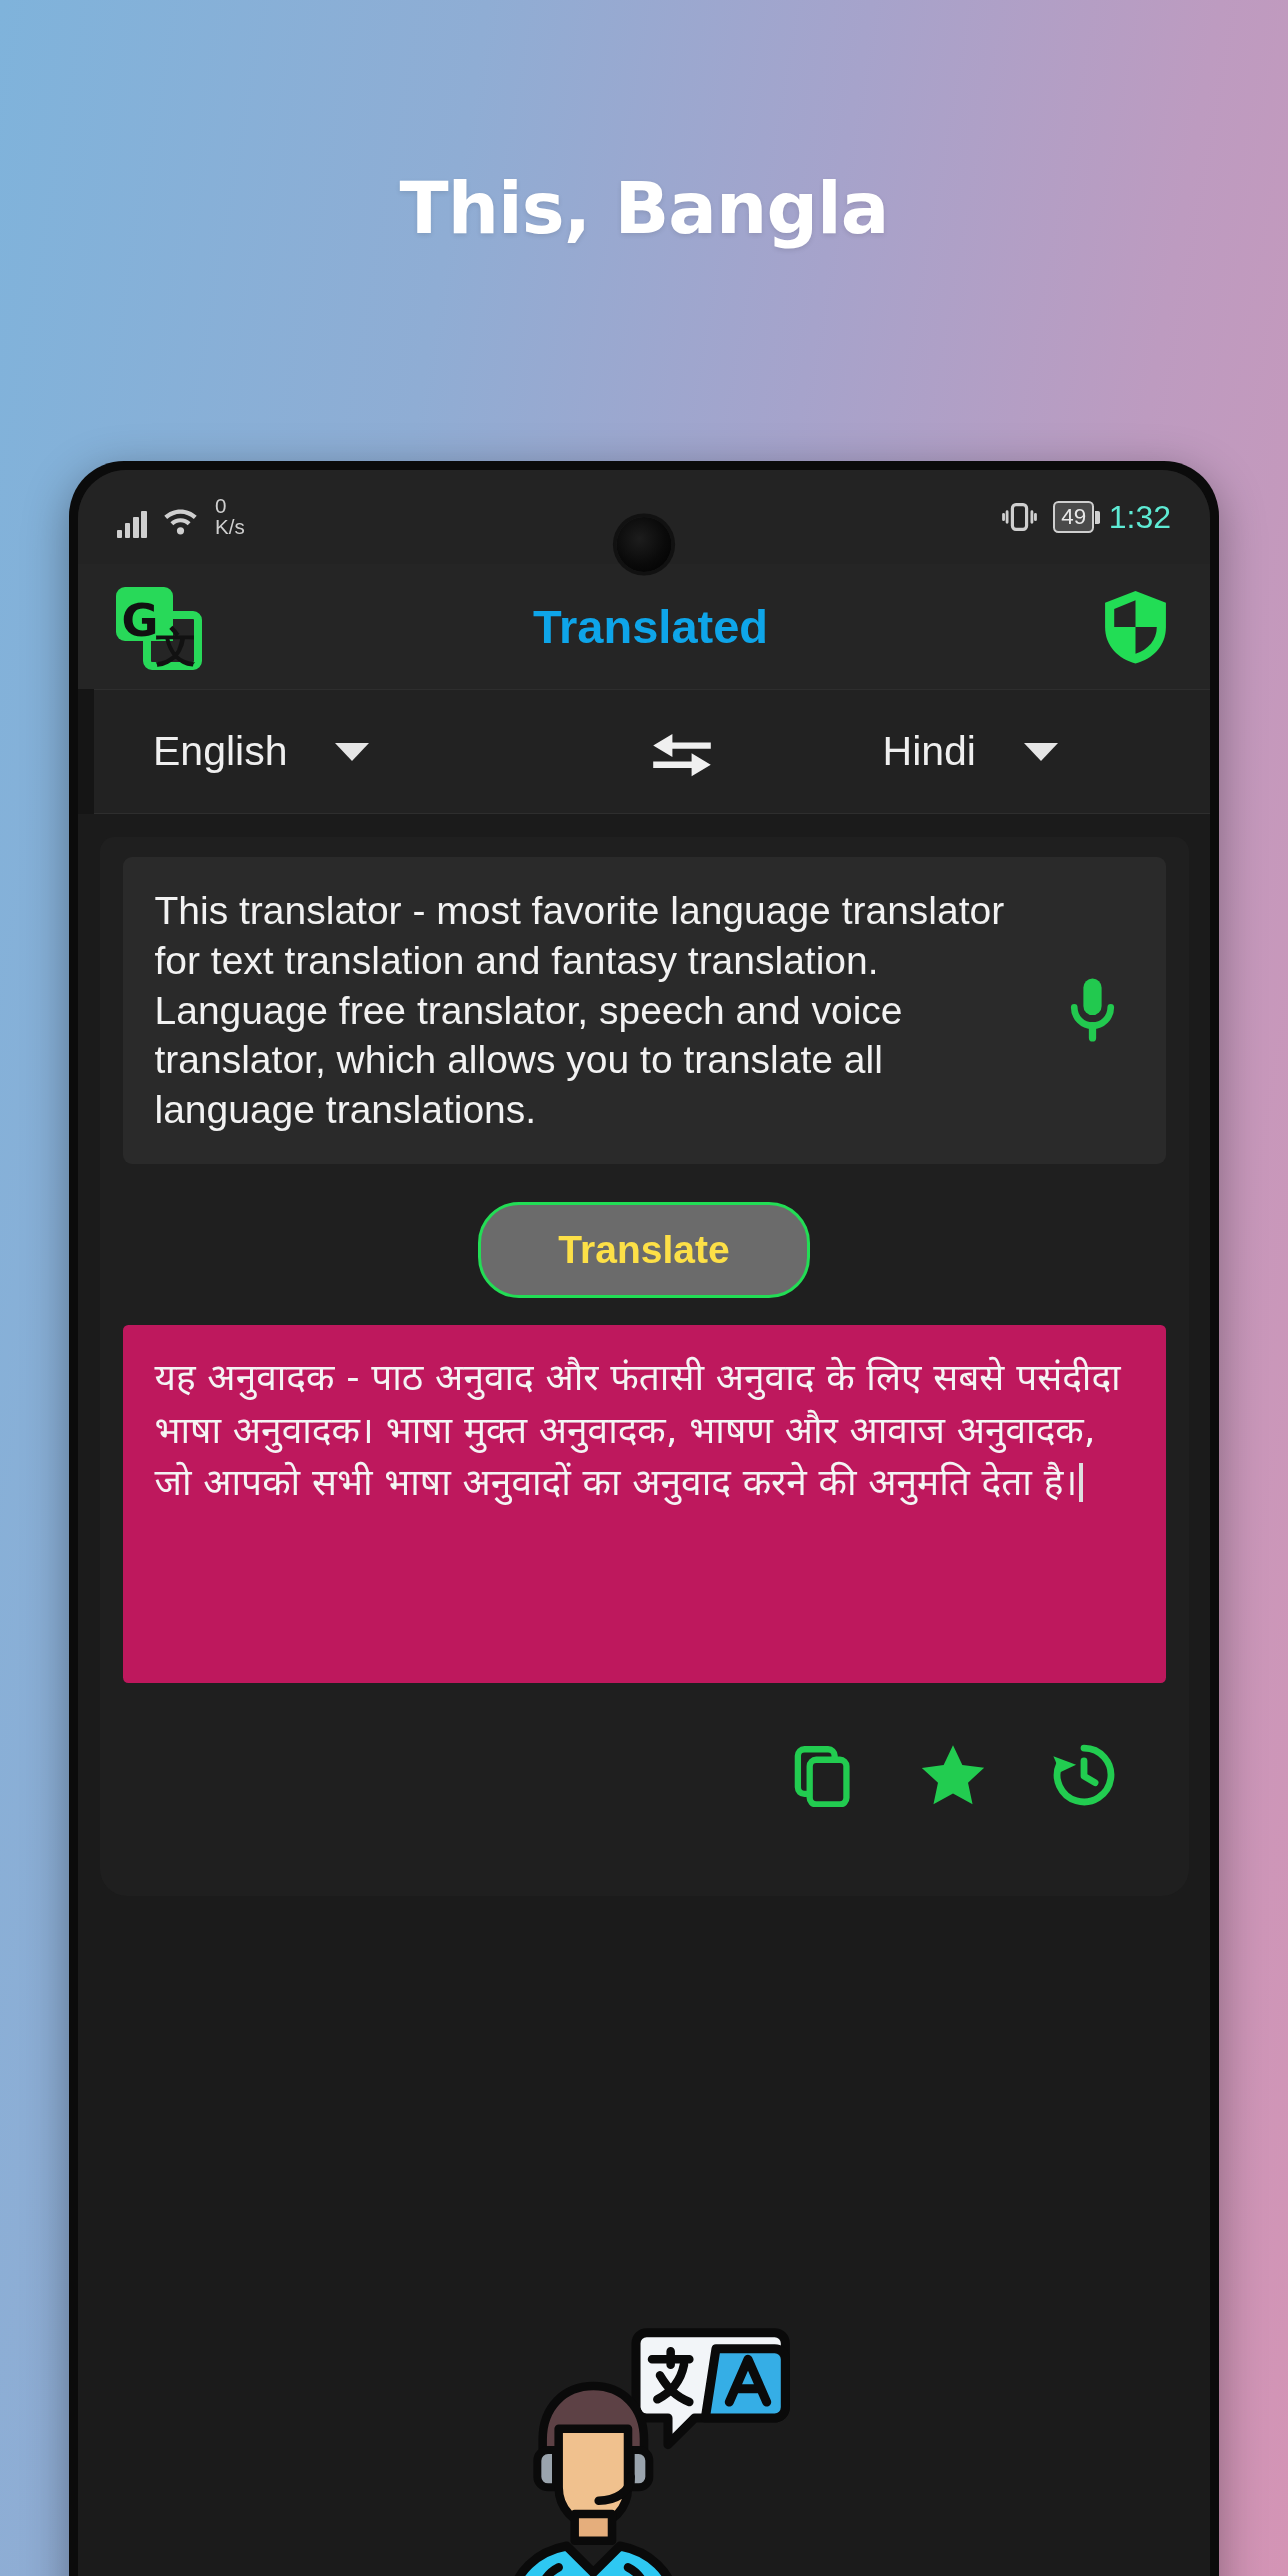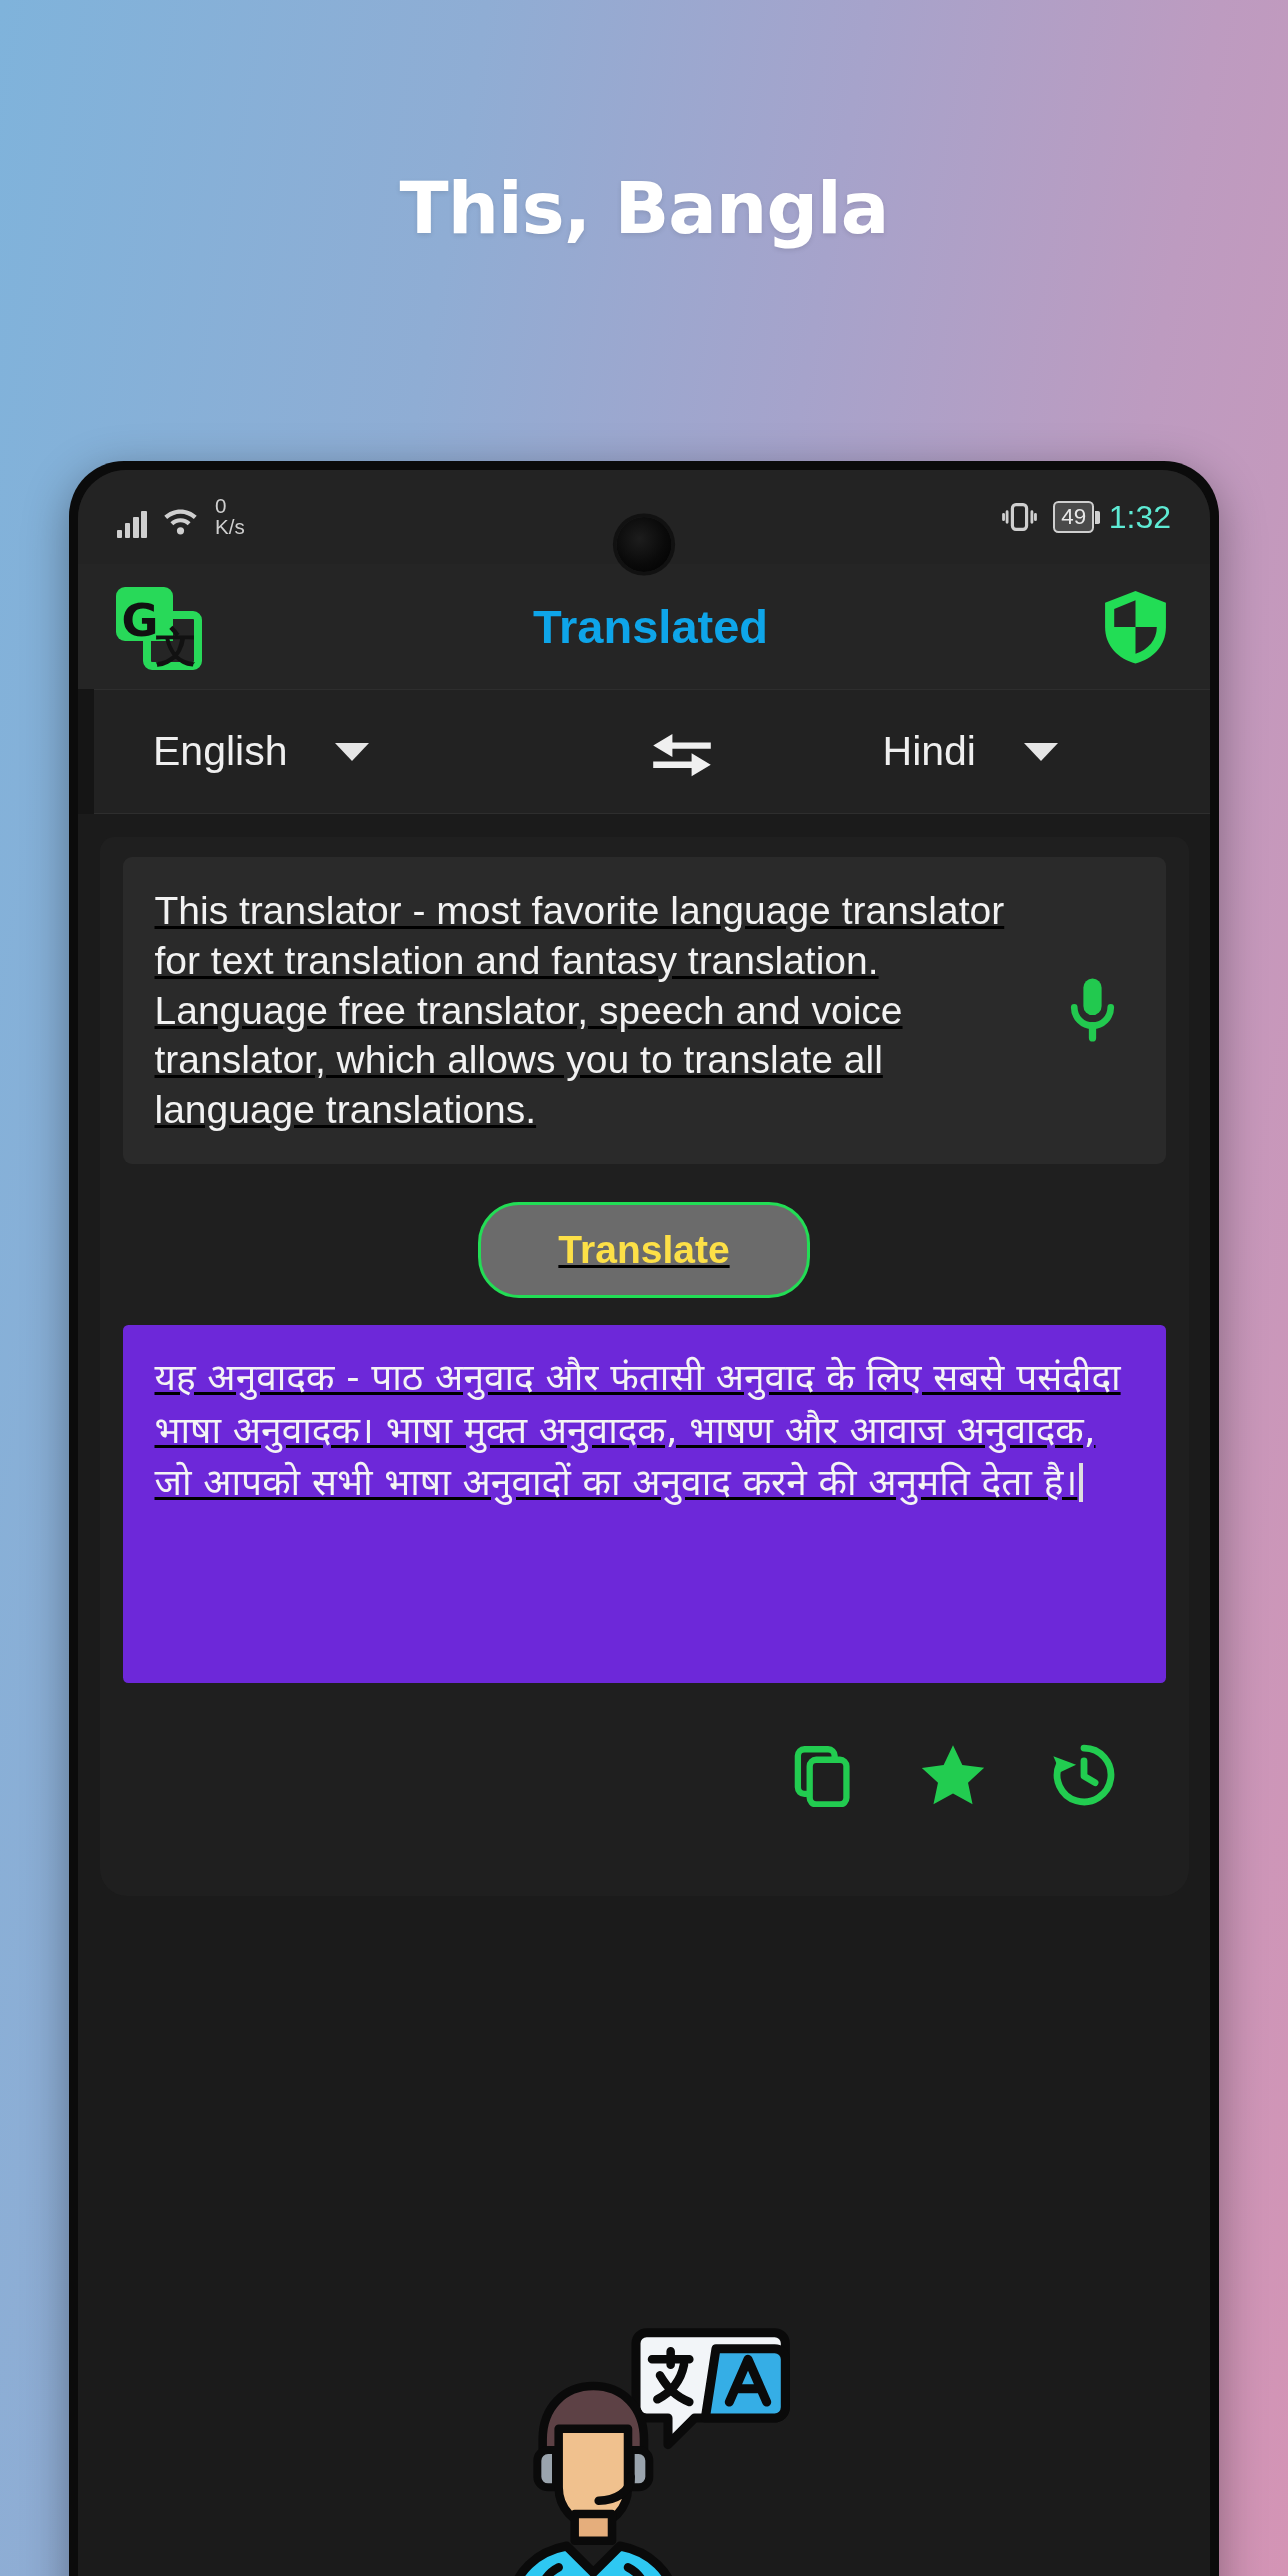--- a/index.html
+++ b/index.html
@@ -106,38 +106,37 @@
   .lang-cell.right{ padding-left:0; justify-content:center; }
   .lang-name{ color:#efefef; font-size:41px; }
   .caret{ width:0;height:0;border-left:17px solid transparent;border-right:17px solid transparent;border-top:18px solid #e6e6e6; }
   .swap{ width:98px; display:flex; align-items:center; justify-content:center; }
 
   
   .screen-body{ background:#1b1b1b; padding:23px 0 0 0; height:calc(100% - 344px); position:relative; }
   .card{
     margin:0 21.5px; background:#1f1f1f; border-radius:14.3px 14.3px 27px 27px;
     padding:19.7px 0 0 0;
-    text-decoration:underline;
   }
   .src-box{
     margin:0 23px; background:#2a2a2a; border-radius:9px;
     padding:29px 32px; display:flex; align-items:center; min-height:268px;
   }
   .src-text{ color:#f2f2f2; font-size:39px; line-height:1.28; flex:1; }
   .mic{ width:82px; display:flex; justify-content:center; align-items:center; }
 
   .translate-wrap{ display:flex; justify-content:center; padding:38px 0 27px 0; }
   .translate-btn{
     background:#6b6b6b; border:3.6px solid #22dd55; color:#fde047;
     font-size:39px; font-weight:bold; border-radius:41px;
     padding:23px 77px; cursor:pointer;
   }
 
   .out-box{
-    margin:0 23px; background:#6d28d9; border-radius:5.4px;
+    margin:0 23px; background:#be185d; border-radius:5.4px;
     padding:27px 32px 30px 32px; min-height:358px;
   }
   .out-text{
     color:#f4f4f4; font-size:37px; line-height:1.42;
     font-family:"DejaVu Sans", sans-serif;
   }
   .caret-bar{
     display:inline-block; width:3.6px; height:39px; background:#dedede;
     vertical-align:-7.2px; margin-left:1.8px;
   }

